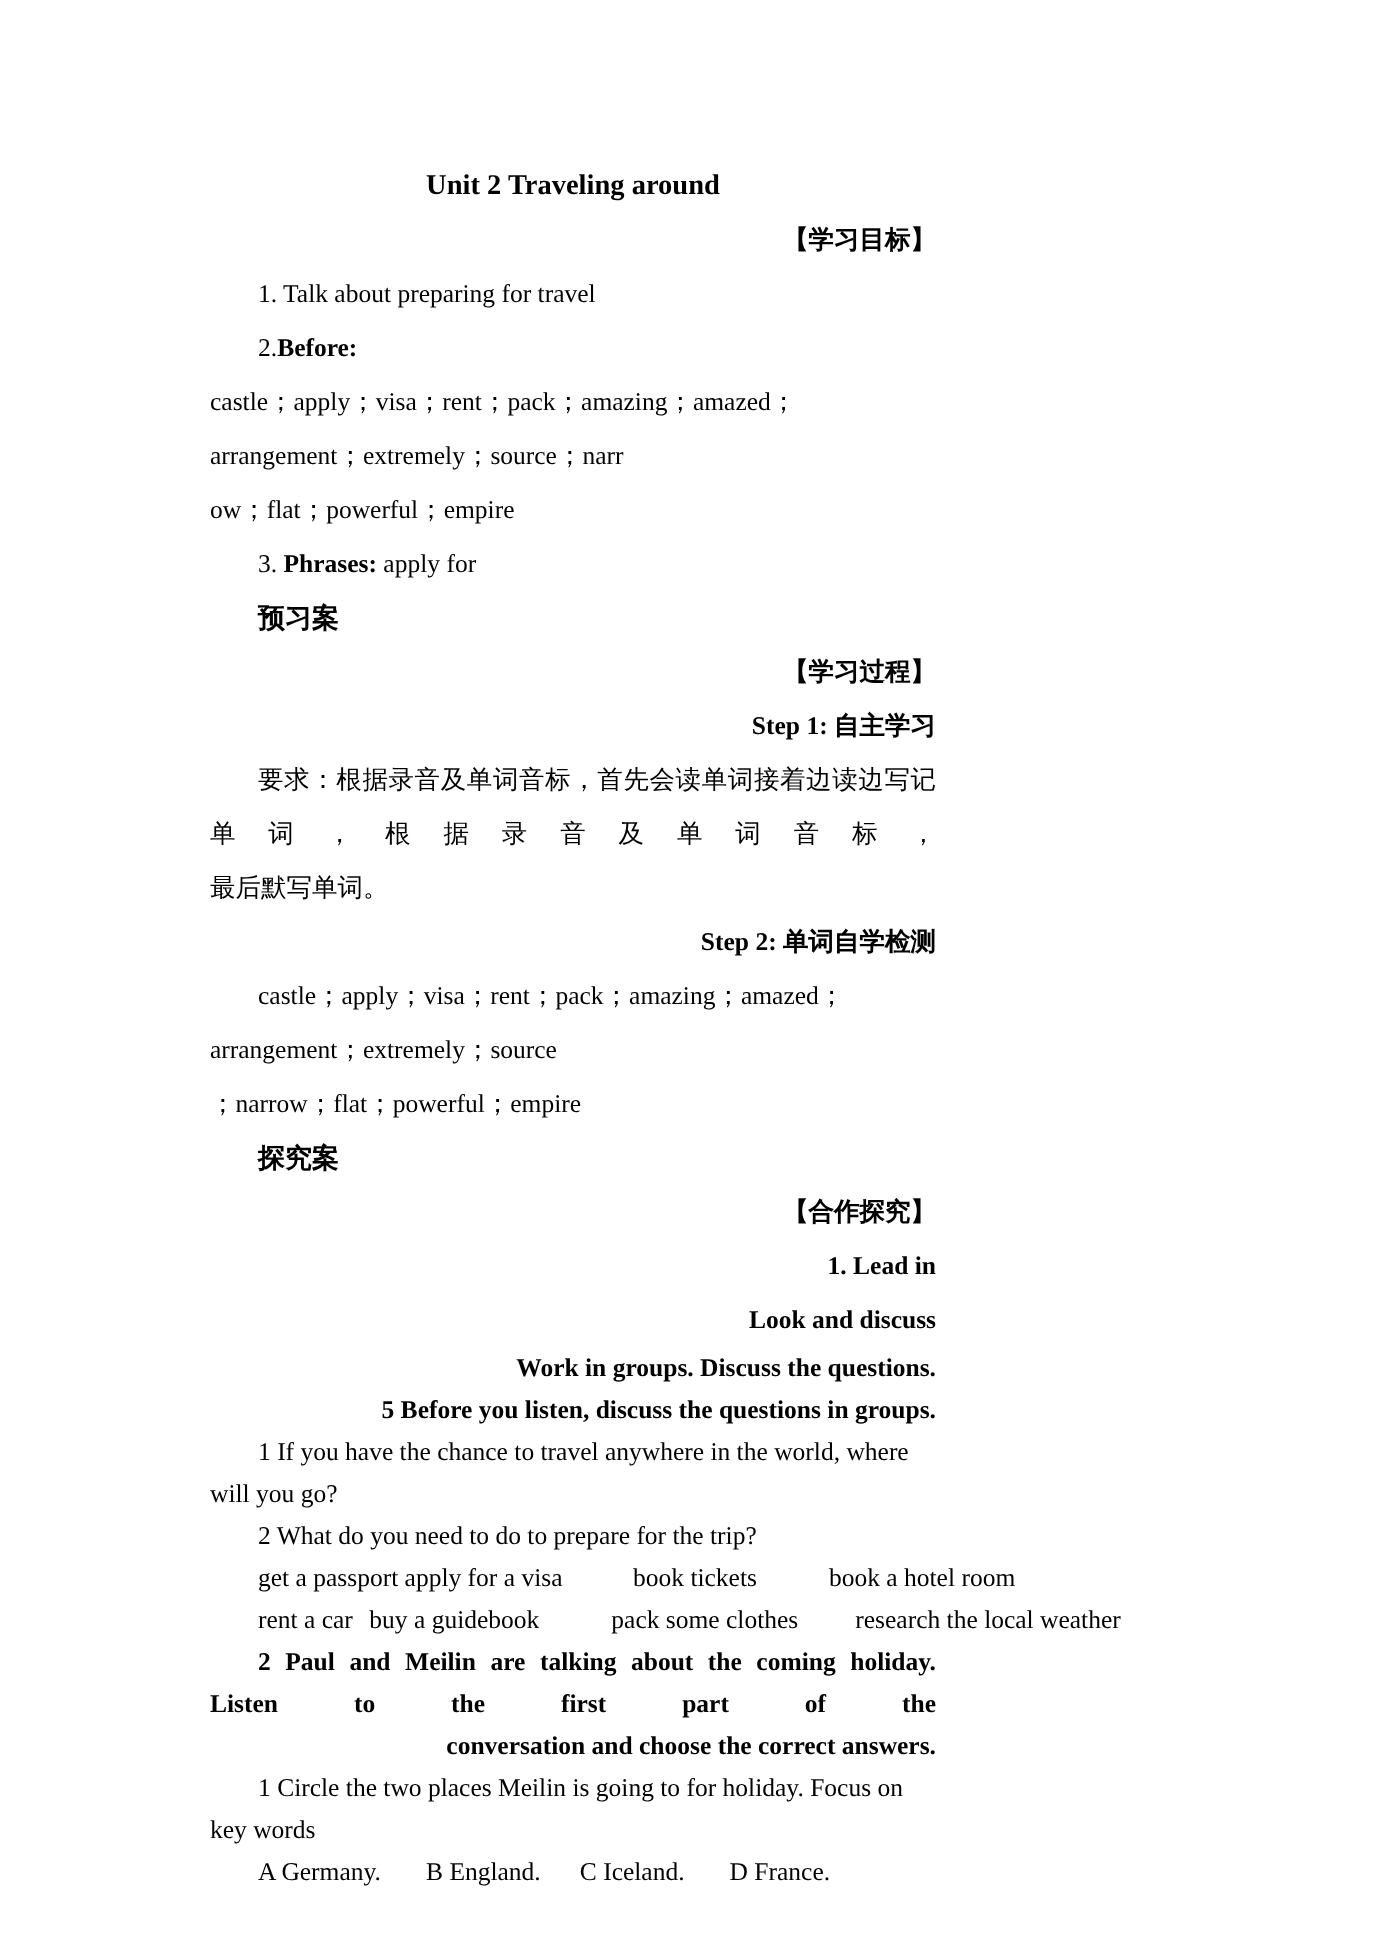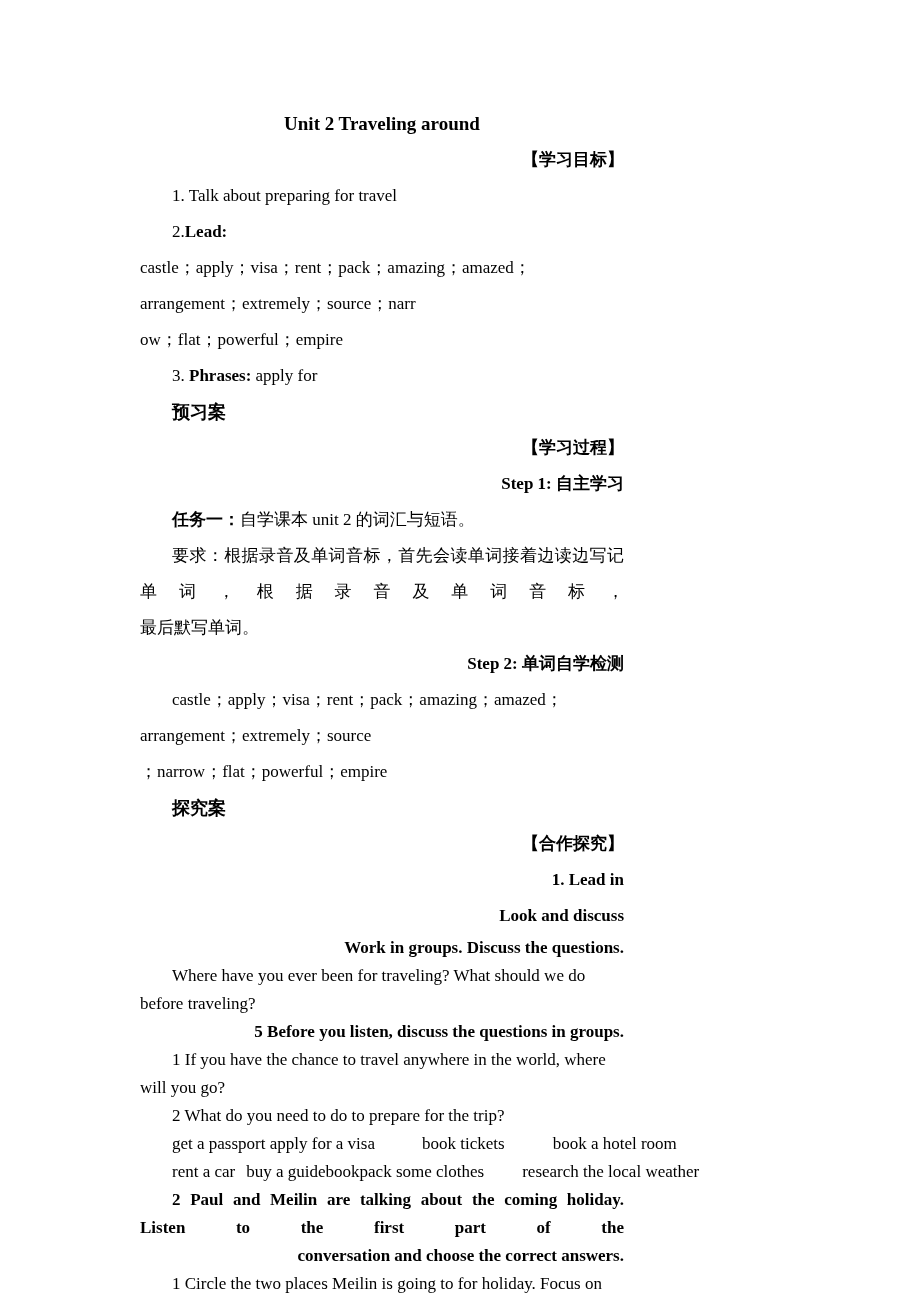--- a/index.html
+++ b/index.html
@@ -27,63 +27,61 @@
   .ind   { text-indent: 32px; }
   .just  { text-align: justify; text-align-last: justify; }
   .row   { display: flex; text-align: right; }
   .row span { white-space: nowrap; }
   
   .prep1 span:nth-child(1){ margin-left: 32px; }
   .prep1 span:nth-child(2){ margin-left: 47px; }
   .prep1 span:nth-child(3){ margin-left: 48px; }
   .prep2 span:nth-child(1){ margin-left: 32px; }
   .prep2 span:nth-child(2){ margin-left: 11px; }
-  .prep2 span:nth-child(3){ }
+  .prep2 span:nth-child(3){ margin-left: 48px; }
   .prep2 span:nth-child(4){ margin-left: 38px; }
   .opts span:nth-child(1){ margin-left: 32px; }
   .opts span:nth-child(2){ margin-left: 30px; }
   .opts span:nth-child(3){ margin-left: 26px; }
   .opts span:nth-child(4){ margin-left: 30px; }
 </style>
 </head>
 <body>
 
 <div class="page">
 
   <div class="ln center title">Unit 2 Traveling around</div>
 
   <div class="ln ind b">【学习目标】</div>
   <div class="ln ind">1. Talk about preparing for travel</div>
-  <div class="ln ind"><span>2.</span><span class="b">Lead:</span></div>
+  <div class="ln ind"><span>2.</span><span class="b">Before:</span></div>
 
   <div class="ln just">castle；apply；visa；rent；pack；amazing；amazed；arrangement；extremely；source；narr</div>
   <div class="ln">ow；flat；powerful；empire</div>
 
   <div class="ln ind"><span>3. </span><span class="b">Phrases:</span><span> apply for</span></div>
 
   <div class="ln ind hdr">预习案</div>
   <div class="ln ind b">【学习过程】</div>
   <div class="ln ind b">Step 1: 自主学习</div>
 
-  <div class="ln ind"><span class="b">任务一：</span><span>自学课本 unit 2 的词汇与短语。</span></div>
 
   <div class="ln ind just">要求：根据录音及单词音标，首先会读单词接着边读边写记单词，根据录音及单词音标，</div>
   <div class="ln">最后默写单词。</div>
 
   <div class="ln ind b">Step 2: 单词自学检测</div>
   <div class="ln ind just">castle；apply；visa；rent；pack；amazing；amazed；arrangement；extremely；source</div>
   <div class="ln">；narrow；flat；powerful；empire</div>
 
   <div class="ln ind hdr">探究案</div>
   <div class="ln ind b">【合作探究】</div>
   <div class="ln ind b">1. Lead in</div>
   <div class="ln ind b">Look and discuss</div>
 
   <div class="tight ind b">Work in groups. Discuss the questions.</div>
-  <div class="tight ind">Where have you ever been for traveling? What should we do before traveling?</div>
   <div class="tight ind b">5 Before you listen, discuss the questions in groups.</div>
   <div class="tight ind">1 If you have the chance to travel anywhere in the world, where will you go?</div>
   <div class="tight ind">2 What do you need to do to prepare for the trip?</div>
 
   <div class="tight row prep1">
     <span>get a passport apply for a visa</span>
     <span>book tickets</span>
     <span>book a hotel room</span>
   </div>
   <div class="tight row prep2">

